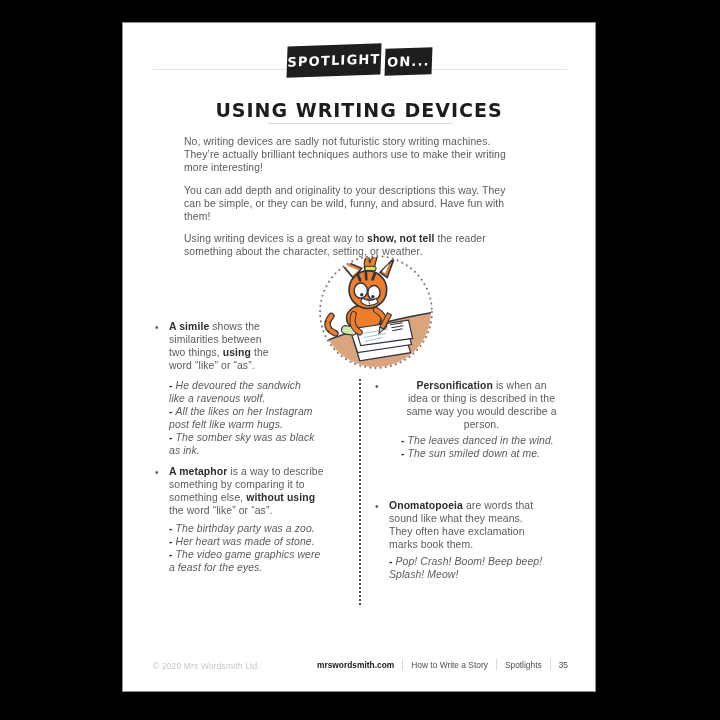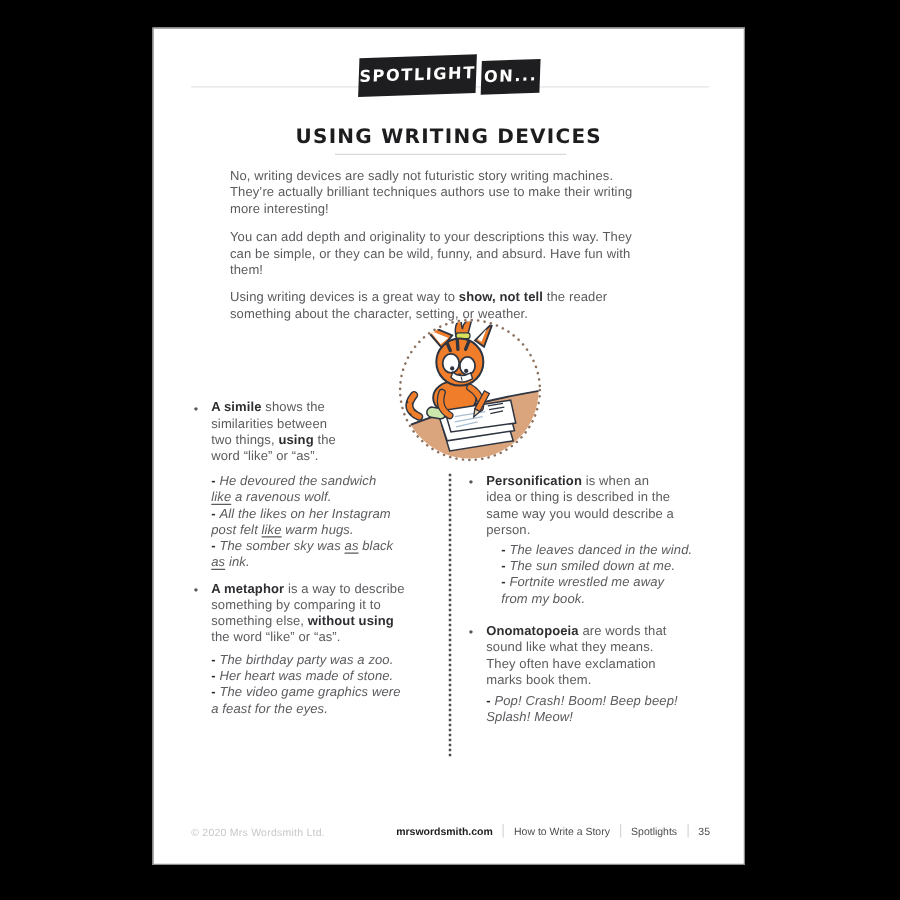--- a/index.html
+++ b/index.html
@@ -7,27 +7,27 @@
   .page{position:absolute;left:122px;top:22px;width:474px;height:670px;background:#fff;
     border:1px solid #8f8f8f;box-sizing:border-box;}
   
   .header-line{position:absolute;left:30px;top:46px;width:414px;height:1px;background:#e3e3e3;}
   .badge{position:absolute;background:#1e1e20;color:#fff;display:flex;align-items:center;justify-content:center;
     font-family:"DejaVu Sans", sans-serif;font-weight:900;letter-spacing:1.2px;
     transform:rotate(-2deg) skewX(-4deg);}
   .badge-spotlight{left:164px;top:22px;width:94px;height:31px;font-size:13px;}
   .badge-on{left:262px;top:25px;width:47px;height:27px;font-size:13px;}
   .page-title{position:absolute;left:0;top:76px;width:100%;text-align:center;
-    font-family:"DejaVu Sans", sans-serif;font-weight:900;font-size:16px;letter-spacing:1px;color:#1d1d1f;}
+    font-family:"DejaVu Sans", sans-serif;font-weight:900;font-size:19px;letter-spacing:1px;color:#1d1d1f;}
   .title-underline{position:absolute;left:145px;top:100px;width:185px;height:1px;background:#d9d9d9;}
   
   .rich{white-space:pre-wrap;font-size:10.4px;line-height:13px;color:#5b5b5f;letter-spacing:0.1px;}
   .rich .f-b{font-weight:bold;color:#2e2e32;}
   .rich .f-i{font-style:italic;}
-  .rich .f-u{text-decoration:underline;text-underline-offset:1.5px;}
+  .rich .f-u{text-underline-offset:1.5px;}
   .intro{position:absolute;left:61px;top:112px;width:388px;}
   .intro .rich{margin:0 0 9.5px 0;}
   .abs{position:absolute;}
   .bullet-dot{position:absolute;width:10px;font-size:10px;color:#58585c;}
   .divider{position:absolute;left:236px;top:356px;height:226px;width:0;border-left:2px dotted #4b4b4b;}
   
   .illu{position:absolute;left:192px;top:228px;width:122px;height:122px;}
   
   .footer-left{position:absolute;left:30px;top:638px;font-size:8.4px;color:#c7c7c7;letter-spacing:0.2px;}
   .footer-right{position:absolute;right:27px;top:636px;display:flex;align-items:center;font-size:8.4px;color:#4e4e52;}
@@ -137,29 +137,27 @@
   <div class="abs" style="left:46px;top:499px;width:190px;">
     <div class="rich"><span class="f-b">- </span><span class="f-i">The birthday party was a zoo.</span></div>
     <div class="rich"><span class="f-b">- </span><span class="f-i">Her heart was made of stone.</span></div>
     <div class="rich"><span class="f-b">- </span><span class="f-i">The video game graphics were
 a feast for the eyes.</span></div>
   </div>
 
   <div class="divider"></div>
 
   <span class="bullet-dot" style="left:252px;top:358px;">•</span>
-  <div class="rich abs" style="left:266px;top:356px;width:185px;"><span class="f-b">Personification</span><span> is when an
+  <div class="rich abs" style="left:266px;top:356px;width:185px;text-align:center;"><span class="f-b">Personification</span><span> is when an
 idea or thing is described in the
 same way you would describe a
 person.</span></div>
   <div class="abs" style="left:278px;top:411px;width:185px;">
     <div class="rich"><span class="f-b">- </span><span class="f-i">The leaves danced in the wind.</span></div>
     <div class="rich"><span class="f-b">- </span><span class="f-i">The sun smiled down at me.</span></div>
-    <div class="rich"><span class="f-b">- </span><span class="f-i">Fortnite wrestled me away
-from my book.</span></div>
   </div>
 
   <span class="bullet-dot" style="left:252px;top:478px;">•</span>
   <div class="rich abs" style="left:266px;top:476px;width:185px;"><span class="f-b">Onomatopoeia</span><span> are words that
 sound like what they means.
 They often have exclamation
 marks book them.</span></div>
   <div class="abs" style="left:266px;top:532px;width:185px;">
     <div class="rich"><span class="f-b">- </span><span class="f-i">Pop! Crash! Boom! Beep beep!
 Splash! Meow!</span></div>

